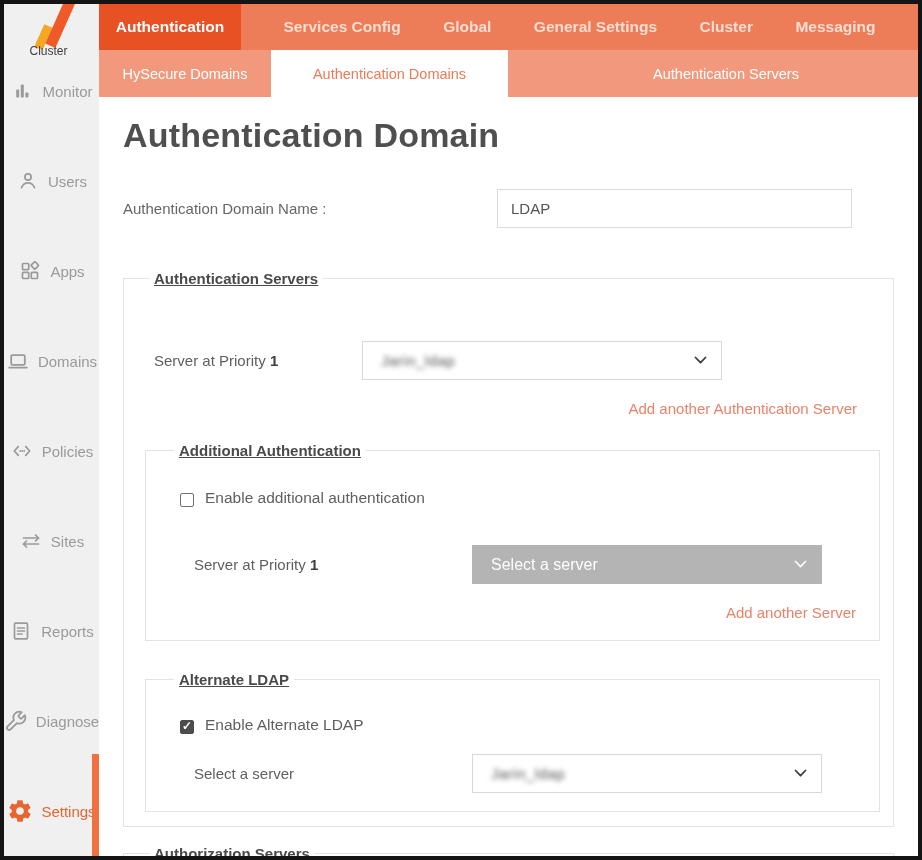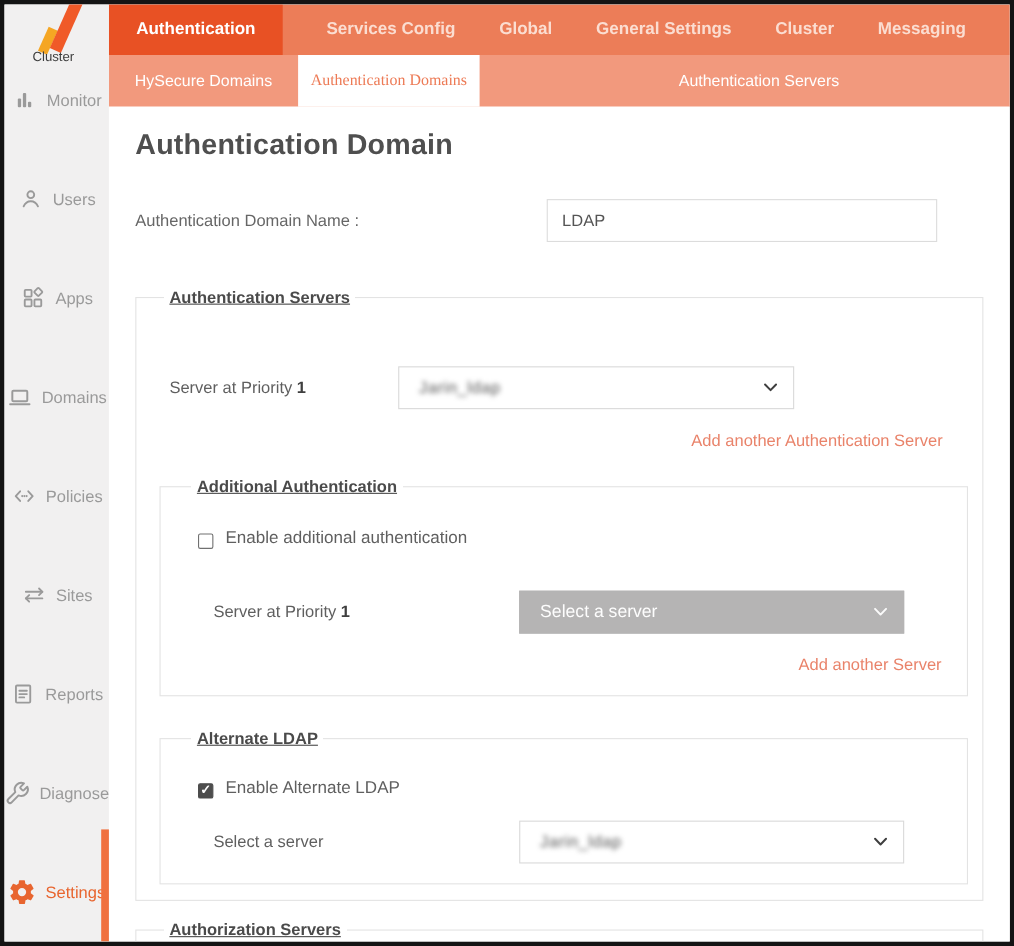--- a/index.html
+++ b/index.html
@@ -49,38 +49,38 @@
   .main-col { flex:1; display:flex; flex-direction:column; height:100%; }
   .top-nav {
     height:46px; background:#EC7D58; display:flex; align-items:stretch;
     color:rgba(255,248,244,0.78); font-size:15.5px; font-weight:700;
   }
   .top-nav .tab {
     display:flex; align-items:center; justify-content:center; cursor:pointer;
     white-space:nowrap;
   }
   .top-nav .tab.active {
-    width:158px; background:#E85124; color:#ffffff;
+    width:142px; background:#E85124; color:#ffffff;
   }
   .top-nav .rest { flex:1; display:flex; justify-content:space-evenly; align-items:stretch; }
   .sub-nav {
     height:47px; background:#F2997D; display:flex; align-items:stretch;
     font-size:14.5px; color:#ffffff;
   }
   .sub-nav .stab {
     display:flex; align-items:center; justify-content:center; cursor:pointer;
     white-space:nowrap;
   }
   .stab-1 { width:172px; }
-  .stab-2 { width:165px; background:#ffffff; color:#ED7A55;font-family:Liberation Serif, serif; }
+  .stab-2 { width:237px; background:#ffffff; color:#ED7A55; }
   .stab-3 { flex:1; justify-content:flex-start; padding-left:26px; }
   
   .content { flex:1; background:#fff; padding:0 24px; overflow:hidden; }
   h1.page-title {
-    margin-top:19px; font-size:26px; font-weight:700;
+    margin-top:19px; font-size:34px; font-weight:700;
     color:#4f4f4f; letter-spacing:.2px;
   }
   .name-row { margin-top:34px; display:flex; align-items:center; }
   .name-row label { width:374px; font-size:15px; color:#666; }
   .name-row input {
     width:355px; height:39px; border:1px solid #dcdcdc; outline:none;
     font-family:"Liberation Sans",sans-serif;
     font-size:15px; color:#555; padding:0 13px; background:#fff;
   }
   fieldset {

